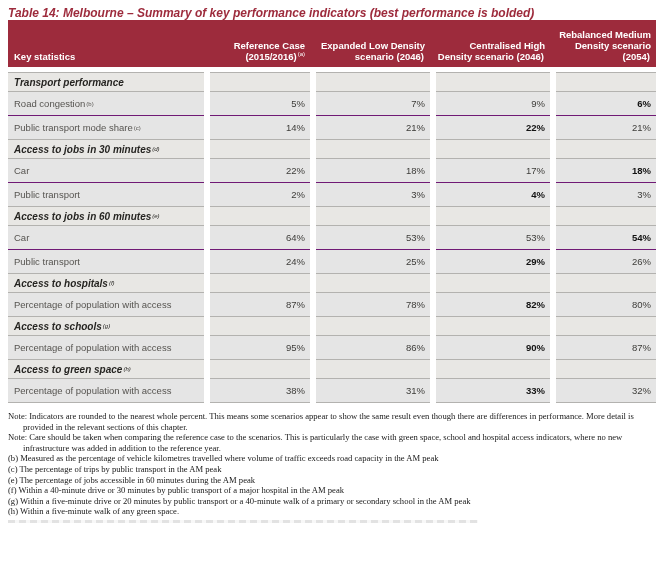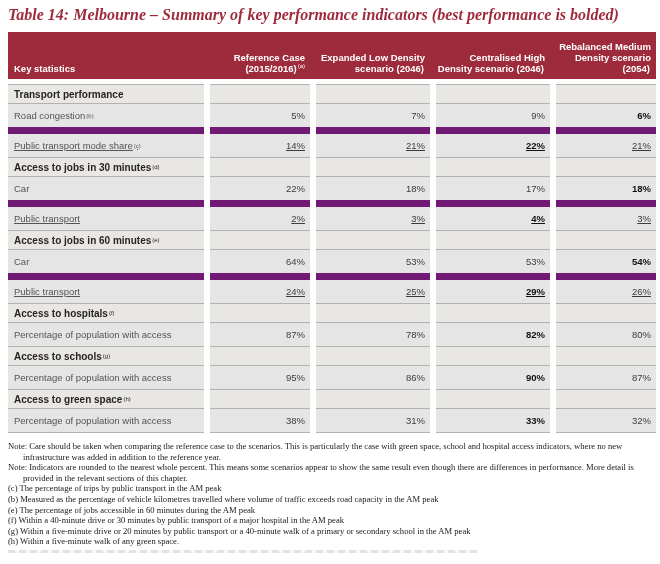--- a/index.html
+++ b/index.html
@@ -2,54 +2,54 @@
 <html><head>
 <meta charset="utf-8">
 <style>
   html, body { margin:0; padding:0; overflow:hidden; }
   body {
     width:660px; height:564px; background:#ffffff;
     font-family:"Liberation Sans", sans-serif;
     -webkit-font-smoothing:antialiased;
   }
   .table-title {
-    margin:6px 0 8px 8px;
-    font-family:Liberation Serif, serif;
+    margin:6px 0 0 8px;
+    font-family:Liberation Sans, sans-serif;
     font-style:italic; font-weight:bold;
-    font-size:16px; color:#9d2b3c;
+    font-size:12px; color:#9d2b3c;
   }
   .tbl { width:648px; margin-left:8px; }
   .hrow {
     display:grid; grid-template-columns:196px 100px 114px 114px 100px;
     column-gap:6px; background:#9d2b3c; height:47px; align-items:end;
   }
   .th {
     color:#ffffff; font-weight:bold; font-size:9.5px; line-height:11px;
     text-align:right; padding:0 5px 5px 0;
   }
   .th.first { text-align:left; padding-left:6px; padding-right:0; }
   .th sup, .cell sup { font-size:6px; line-height:0; vertical-align:super; margin-left:1px; font-weight:normal; }
   .tbody { margin-top:5px; }
   .row {
     display:grid; grid-template-columns:196px 100px 114px 114px 100px;
     column-gap:6px;
   }
   .section-row .cell {
     background:#e8e7e4; height:18px;
-    border-top:1px solid #b3b2af; border-bottom:1px solid #b3b2af;
+    border-top:1px solid #b3b2af; border-bottom:1px solid #b3b2af;font-style:italic;
   }
   .section-row .label {
     font-weight:bold; font-size:10px; color:#262522;
     display:flex; align-items:center; padding-left:6px;
   }
   .data-row .cell {
     height:23px; font-size:9.5px; display:flex; align-items:center;
     background:#e5e5e5;
   }
-  .data-row + .data-row .cell { border-top:7px solid #701a75;text-decoration:underline; }
+  .data-row + .data-row .cell { border-top:1px solid #701a75; }
   .tbody .data-row:last-child .cell { border-bottom:1px solid #b3b2af; }
   .data-row .label { color:#565450; padding-left:6px; }
   .data-row .val { justify-content:flex-end; padding-right:5px; color:#3d3c39; }
   .data-row .val.best { font-weight:bold; color:#121212; }
   .notes {
     margin:8px 6px 0 8px;
     font-family:"Liberation Serif", serif;
     font-size:8.6px; line-height:10.6px; color:#181818;
   }
   .note-line { padding-left:15px; text-indent:-15px; }
@@ -211,22 +211,22 @@
         </div>
         <div class="cell val">38%</div>
         <div class="cell val">31%</div>
         <div class="cell val best">33%</div>
         <div class="cell val">32%</div>
       </div>
     </div>
 </div>
 
 <div class="notes" id="notes">
+    <div class="note-line">Note: Indicators are rounded to the nearest whole percent. This means some scenarios appear to show the same result even though there are differences in performance. More detail is provided in the relevant sections of this chapter.</div>
     <div class="note-line">Note: Care should be taken when comparing the reference case to the scenarios. This is particularly the case with green space, school and hospital access indicators, where no new infrastructure was added in addition to the reference year.</div>
-    <div class="note-line">Note: Indicators are rounded to the nearest whole percent. This means some scenarios appear to show the same result even though there are differences in performance. More detail is provided in the relevant sections of this chapter.</div>
+    <div class="note-line">(b) Measured as the percentage of vehicle kilometres travelled where volume of traffic exceeds road capacity in the AM peak</div>
     <div class="note-line">(c) The percentage of trips by public transport in the AM peak</div>
-    <div class="note-line">(b) Measured as the percentage of vehicle kilometres travelled where volume of traffic exceeds road capacity in the AM peak</div>
     <div class="note-line">(e) The percentage of jobs accessible in 60 minutes during the AM peak</div>
     <div class="note-line">(f) Within a 40-minute drive or 30 minutes by public transport of a major hospital in the AM peak</div>
     <div class="note-line">(g) Within a five-minute drive or 20 minutes by public transport or a 40-minute walk of a primary or secondary school in the AM peak</div>
     <div class="note-line">(h) Within a five-minute walk of any green space.</div>
   </div>
 <div class="cutoff-sliver"></div>
 
 </body></html>

